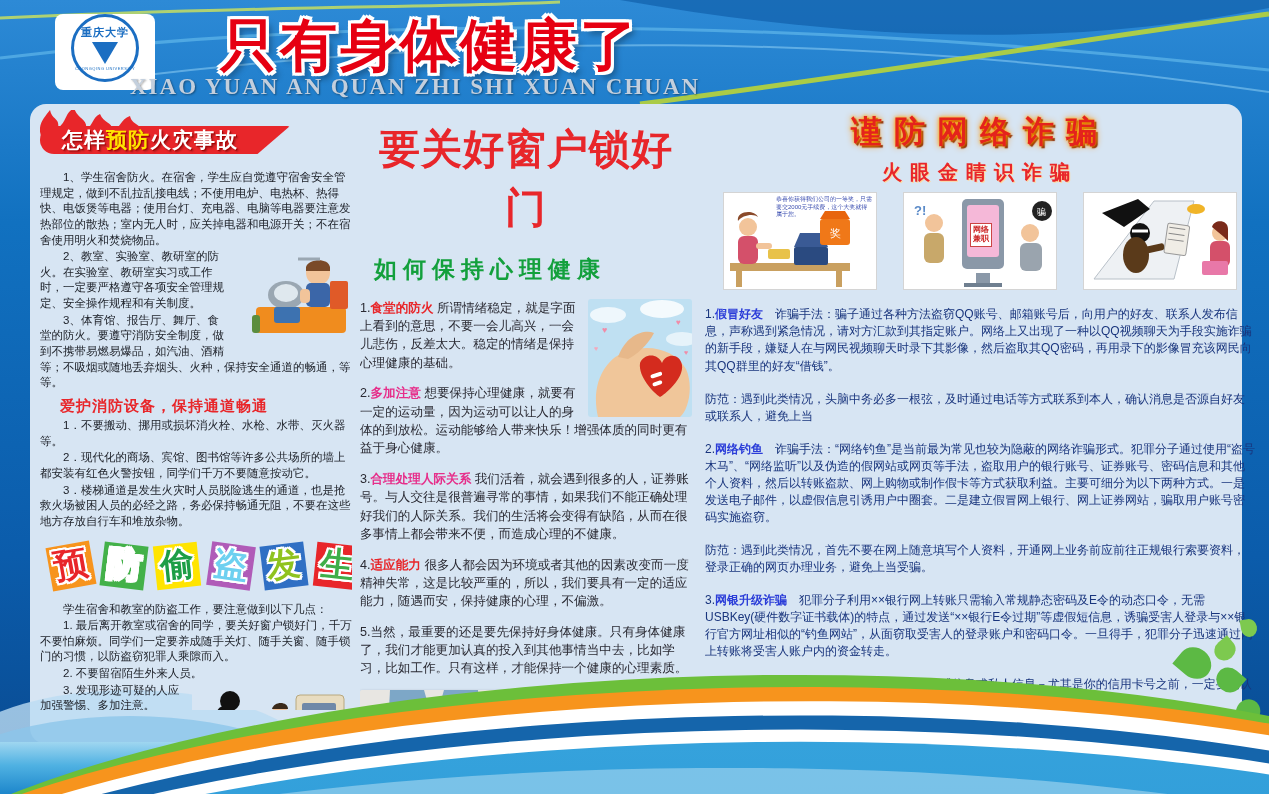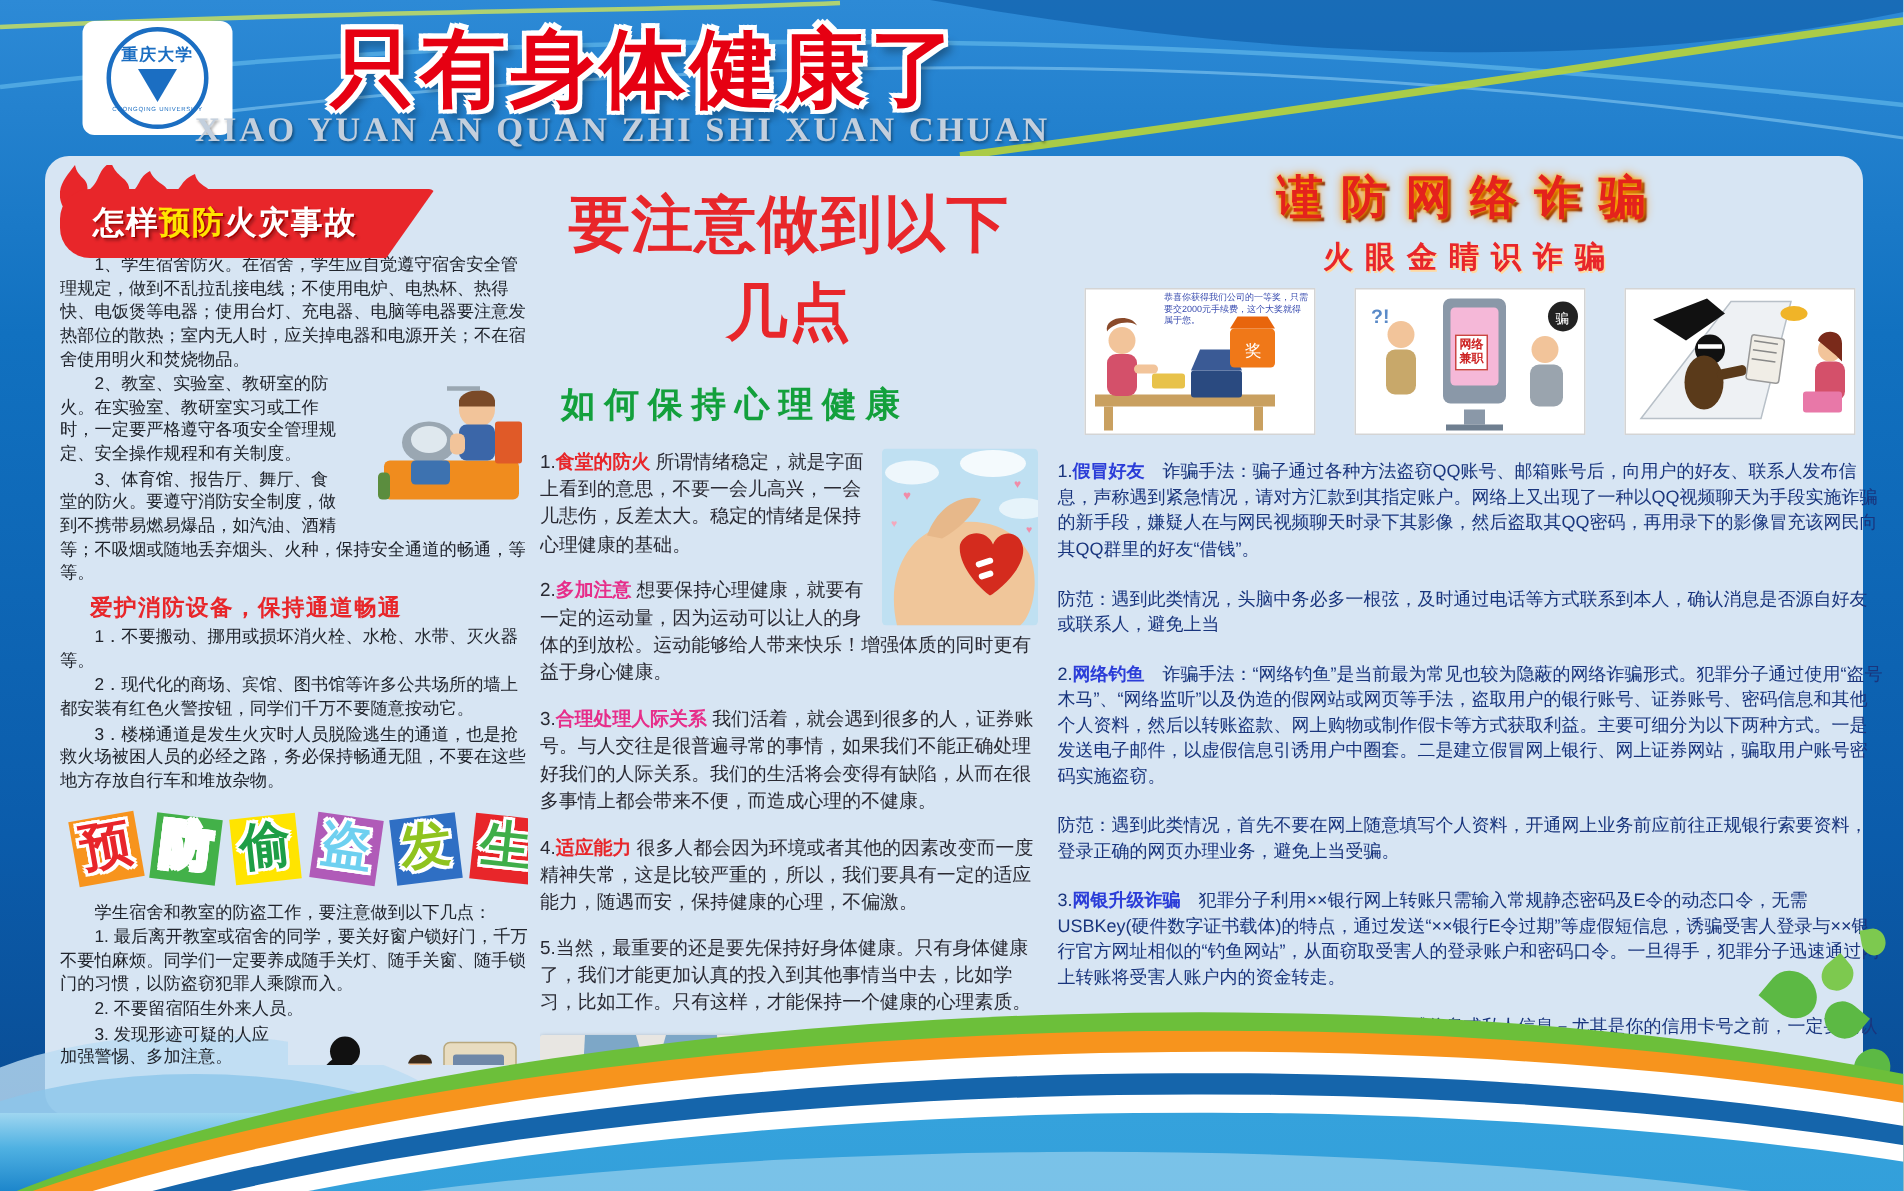--- a/index.html
+++ b/index.html
@@ -3,40 +3,40 @@
 <meta charset="utf-8">
 <style>
   html,body{margin:0;padding:0;}
   body{font-family:"Liberation Sans", sans-serif;}
   .poster{position:relative;width:1269px;height:794px;overflow:hidden;
           background:linear-gradient(180deg,#2d8ad6 0%,#1171c0 28%,#0b5cab 70%,#09498f 100%);}
   
   .header{position:absolute;left:0;top:0;width:1269px;height:104px;}
   .header svg{position:absolute;left:0;top:0;}
   .logo{position:absolute;left:55px;top:14px;width:100px;height:76px;background:#fff;border-radius:8px;
-        display:flex;align-items:center;justify-content:center;}
+        display:flex;align-items:flex-start;justify-content:center;}
   .logo .seal{width:62px;height:62px;border-radius:50%;border:3px solid #1b6ec2;display:flex;flex-direction:column;
         align-items:center;justify-content:center;color:#1b6ec2;}
   .logo .seal .zh{font-size:11px;font-weight:bold;letter-spacing:1px;}
   .logo .seal .shield{width:26px;height:22px;background:#1b6ec2;clip-path:polygon(0 0,100% 0,50% 100%);margin:2px 0;}
   .logo .seal .en{font-size:4px;letter-spacing:.5px;white-space:nowrap;}
   .main-title{position:absolute;left:150px;top:8px;width:560px;text-align:center;
       font-size:57px;font-weight:bold;color:#e60012;letter-spacing:3px;
       text-shadow:-3px 0 #fff,3px 0 #fff,0 -3px #fff,0 3px #fff,-3px -3px #fff,3px 3px #fff,-3px 3px #fff,3px -3px #fff,5px 6px 6px rgba(0,0,0,.35);}
   .sub-title{position:absolute;left:130px;top:74px;width:640px;text-align:left;
       font-family:"Liberation Serif", serif;font-size:23px;font-weight:bold;color:#c3cfdd;letter-spacing:2px;
       text-shadow:1px 1px 2px rgba(0,0,0,.4);}
   
   .panel{position:absolute;left:30px;top:104px;width:1212px;height:640px;background:#d7e5f3;border-radius:16px;}
   .corner-wave{position:absolute;border-radius:50%;}
   
   .col-left{position:absolute;left:40px;top:110px;width:312px;height:600px;overflow:hidden;
             font-size:11.5px;line-height:1.36;color:#20242c;}
   .flame-wrap{position:relative;height:58px;margin-bottom:2px;}
-  .flame-banner{position:absolute;left:0;top:16px;width:228px;height:46px;background:#e8262a;
+  .flame-banner{position:absolute;left:0;top:16px;width:228px;height:28px;background:#e8262a;
       border-radius:20px 4px 4px 20px;clip-path:polygon(0 0,100% 0,87% 100%,0 100%);
       display:flex;align-items:center;padding-left:22px;
       font-size:21px;font-weight:bold;color:#fff;letter-spacing:1px;
       text-shadow:1px 1px 0 #a00,2px 2px 2px rgba(0,0,0,.3);}
   .flame-banner .yellow{color:#ffe400;}
   .flames{position:absolute;left:-6px;top:-2px;}
   .sec-red{font-size:16px;font-weight:bold;color:#e8262a;letter-spacing:5px;margin:2px 0 2px 44px;}
   .sec-red2{font-size:15px;font-weight:bold;color:#e8262a;letter-spacing:1px;margin:5px 0 2px 20px;}
   .col-left p{margin:0 0 1px 0;text-indent:2em;}
   .fire-cartoon{float:right;width:118px;height:92px;margin:2px 0 2px 4px;}
@@ -172,21 +172,21 @@
         <rect x="80" y="66" width="18" height="22" fill="#c8a86a"></rect>
         <rect x="76" y="88" width="26" height="5" fill="#8a6b42"></rect>
       </svg>
       <p>3. 发现形迹可疑的人应加强警惕、多加注意。</p>
 
     </div>
 
   </div>
 
   <div class="col-mid">
-    <div class="psych-title">要注意做到以下几点</div>
+    <div class="psych-title">要关好窗户锁好门</div>
     <div class="psych-sub">如何保持心理健康</div>
     <div>
       <svg class="hands-ill" viewBox="0 0 104 118">
         <rect width="104" height="118" fill="#bfe0f2"></rect>
         <ellipse cx="20" cy="16" rx="18" ry="8" fill="#eef7fc"></ellipse>
         <ellipse cx="74" cy="10" rx="22" ry="9" fill="#f4fafd"></ellipse>
         <ellipse cx="94" cy="40" rx="16" ry="7" fill="#e6f3fa"></ellipse>
         <path d="M10,118 C2,84 18,58 40,52 C64,44 88,52 98,70 C106,88 100,112 92,118 Z" fill="#f0c69a"></path>
         <path d="M30,58 C38,36 56,30 66,34 C60,46 48,56 40,60 Z" fill="#e7b88a"></path>
         <path d="M52,64 C56,54 70,54 74,64 C78,54 92,54 94,66 C96,80 76,96 72,98 C66,94 50,78 52,64 Z" fill="#d42b1e"></path>

